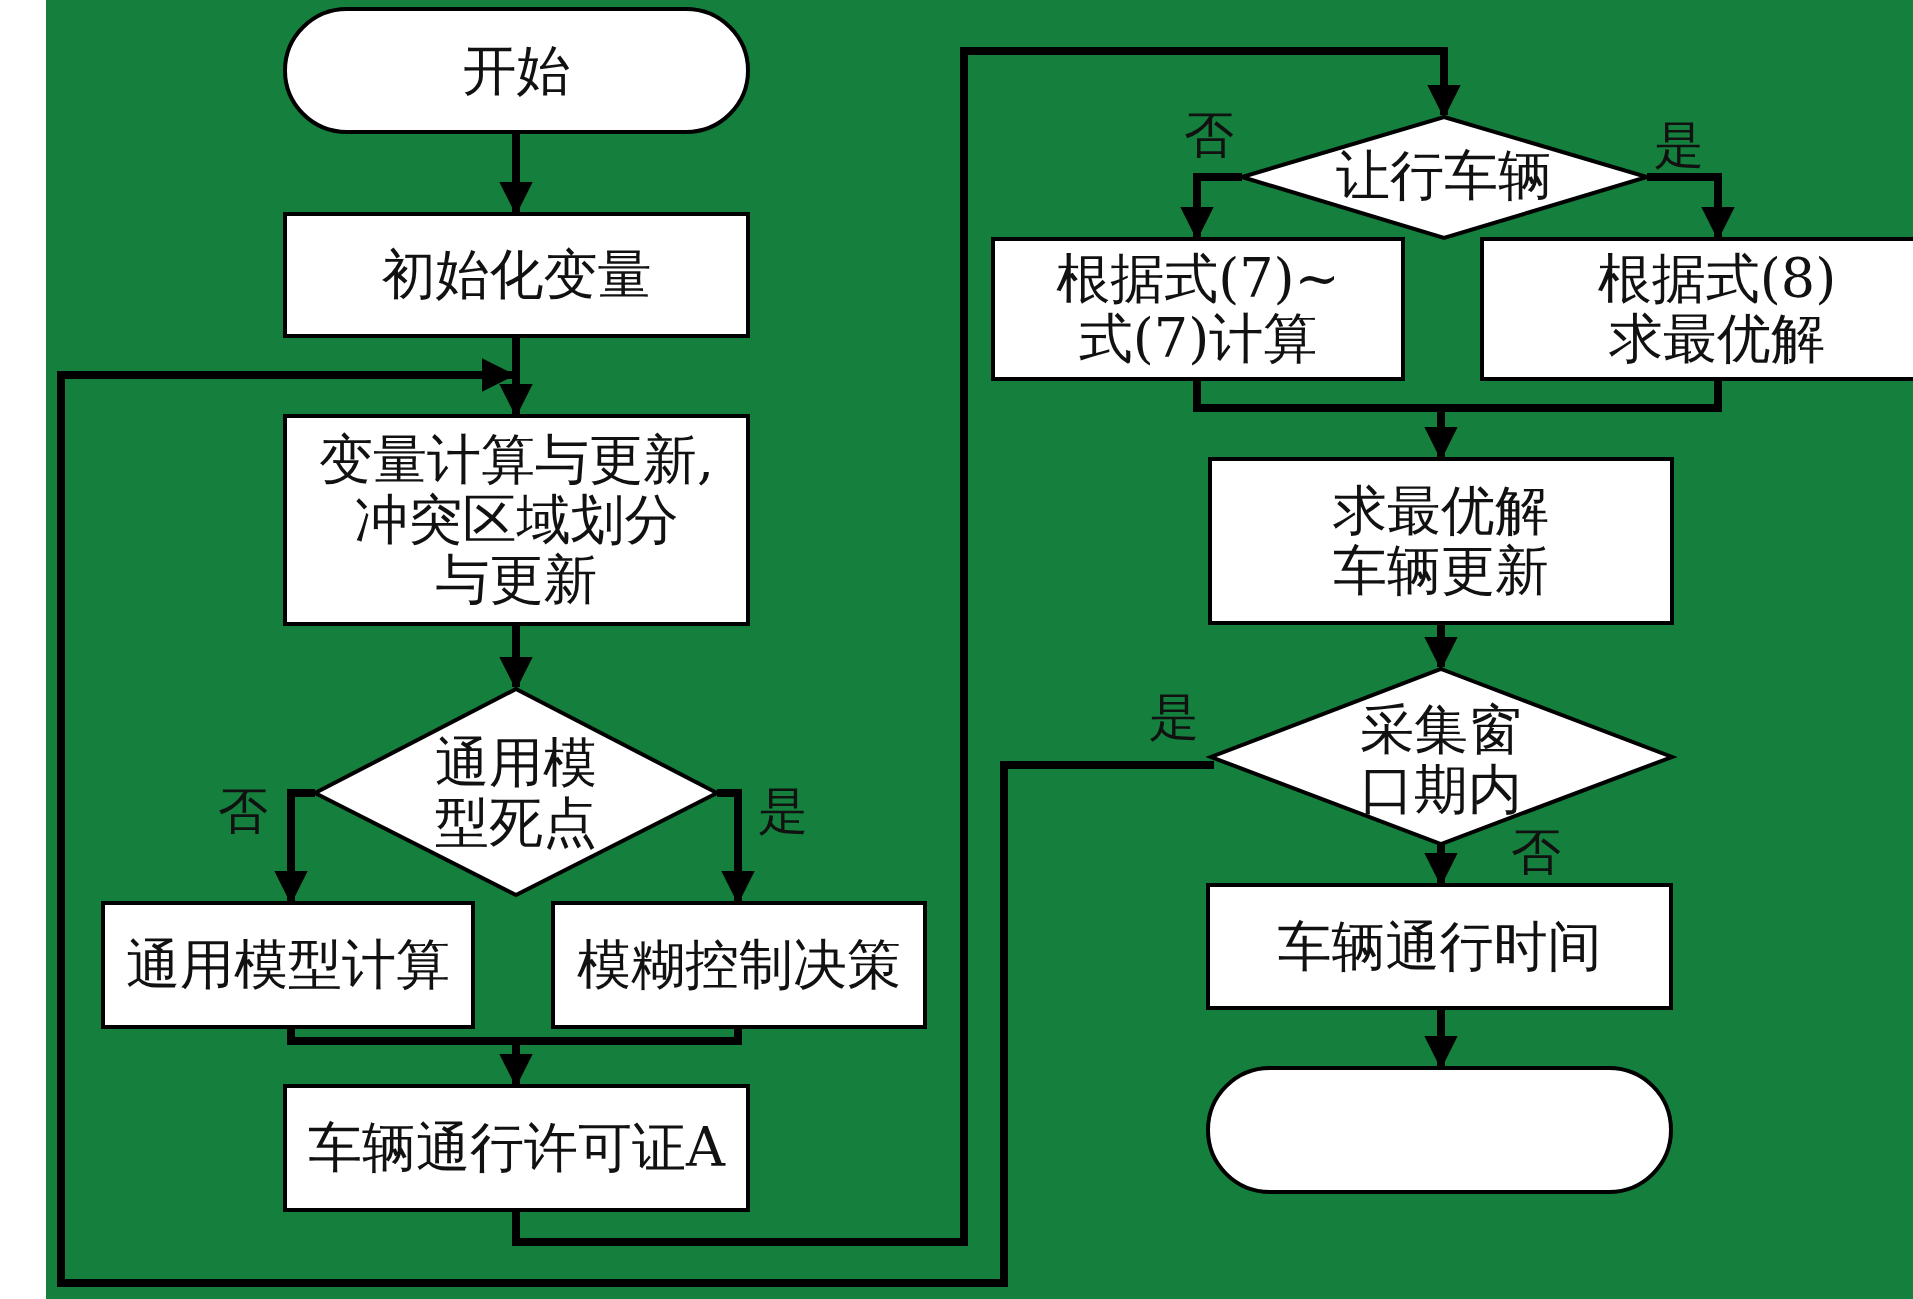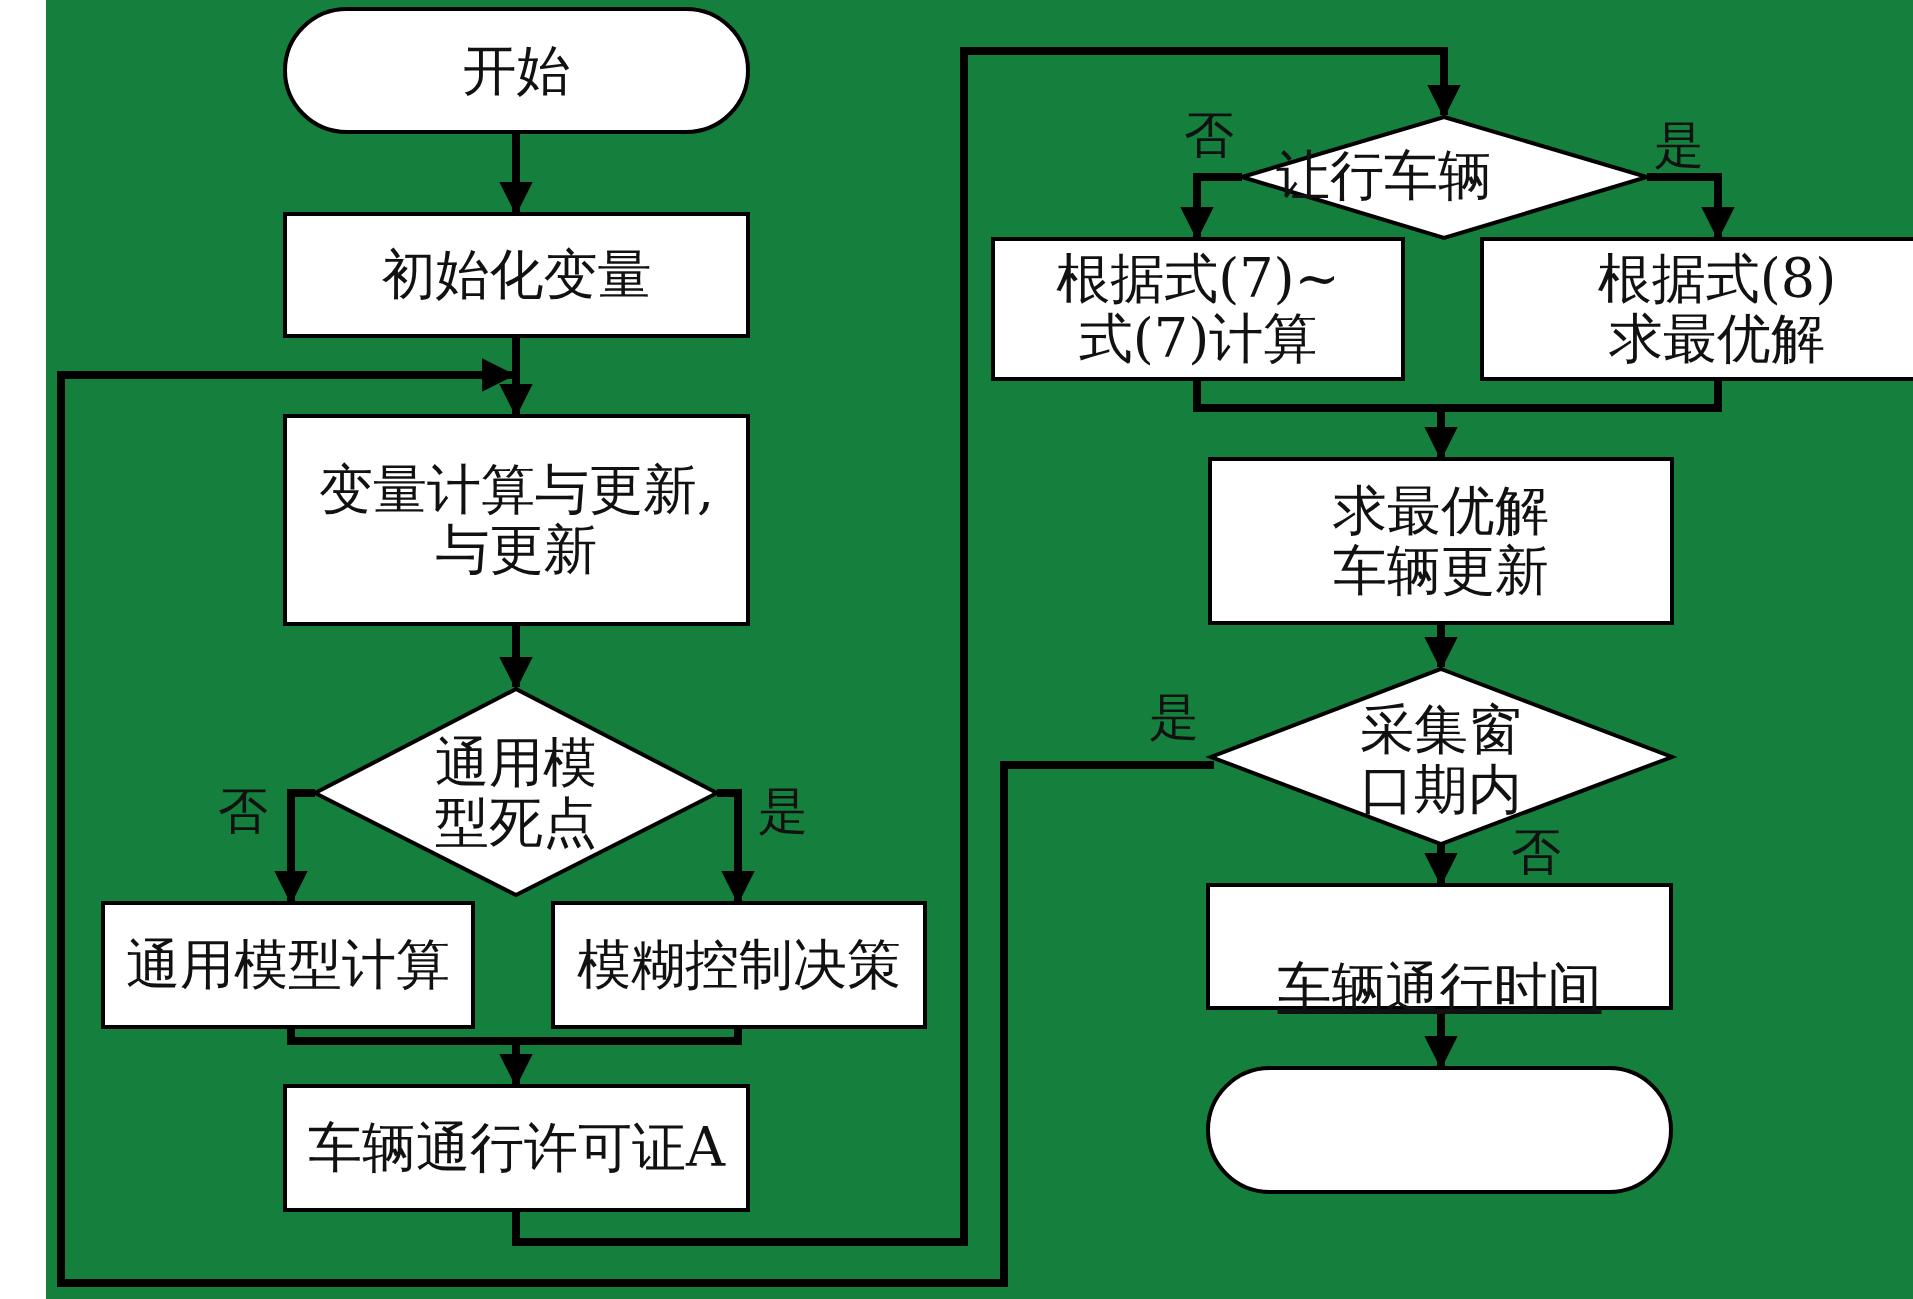--- a/index.html
+++ b/index.html
@@ -60,48 +60,49 @@
       <line x1="1395" y1="623" x2="1395" y2="667" marker-end="url(#arr)"></line>
       <line x1="1395" y1="844" x2="1395" y2="883" marker-end="url(#arr)"></line>
       <line x1="1395" y1="1008" x2="1395" y2="1066" marker-end="url(#arr)"></line>
     </g>
   </svg>
 
   <div class="node-text" style="left:239px;top:9px;width:463px;height:123px;">开始</div>
   <div class="node-text" style="left:239px;top:214px;width:463px;height:122px;">初始化变量</div>
   <div class="node-text" style="left:239px;top:416px;width:463px;height:208px;">
     <div>变量计算与更新,</div>
+    <div>冲突区域划分</div>
     <div>与更新</div>
   </div>
   <div class="node-text" style="left:320px;top:713px;width:300px;height:160px;">
     <div>通用模</div>
     <div>型死点</div>
   </div>
   <div class="node-text" style="left:57px;top:903px;width:370px;height:124px;">通用模型计算</div>
   <div class="node-text" style="left:507px;top:903px;width:372px;height:124px;">模糊控制决策</div>
   <div class="node-text" style="left:239px;top:1086px;width:463px;height:124px;">车辆通行许可证A</div>
 
-  <div class="node-text" style="left:1180px;top:140px;width:316px;height:72px;">让行车辆</div>
+  <div class="node-text" style="left:1240px;top:140px;width:316px;height:72px;">让行车辆</div>
   <div class="node-text" style="left:947px;top:239px;width:410px;height:140px;">
     <div>根据式(7)~</div>
     <div>式(7)计算</div>
   </div>
   <div class="node-text" style="left:1436px;top:239px;width:470px;height:140px;">
     <div>根据式(8)</div>
     <div>求最优解</div>
   </div>
   <div class="node-text" style="left:1164px;top:459px;width:462px;height:164px;">
     <div>求最优解</div>
     <div>车辆更新</div>
   </div>
   <div class="node-text" style="left:1245px;top:690px;width:300px;height:140px;">
     <div>采集窗</div>
     <div>口期内</div>
   </div>
-  <div class="node-text" style="left:1162px;top:926px;width:463px;height:123px;text-decoration:underline;">车辆通行时间</div>
+  <div class="node-text" style="left:1162px;top:885px;width:463px;height:123px;">车辆通行时间</div>
 
   <div class="lbl" style="left:172px;top:784px;">否</div>
   <div class="lbl" style="left:712px;top:784px;">是</div>
   <div class="lbl" style="left:1138px;top:108px;">否</div>
   <div class="lbl" style="left:1608px;top:118px;">是</div>
   <div class="lbl" style="left:1103px;top:690px;">是</div>
   <div class="lbl" style="left:1465px;top:825px;">否</div>
 </div>
 
 </body></html>

